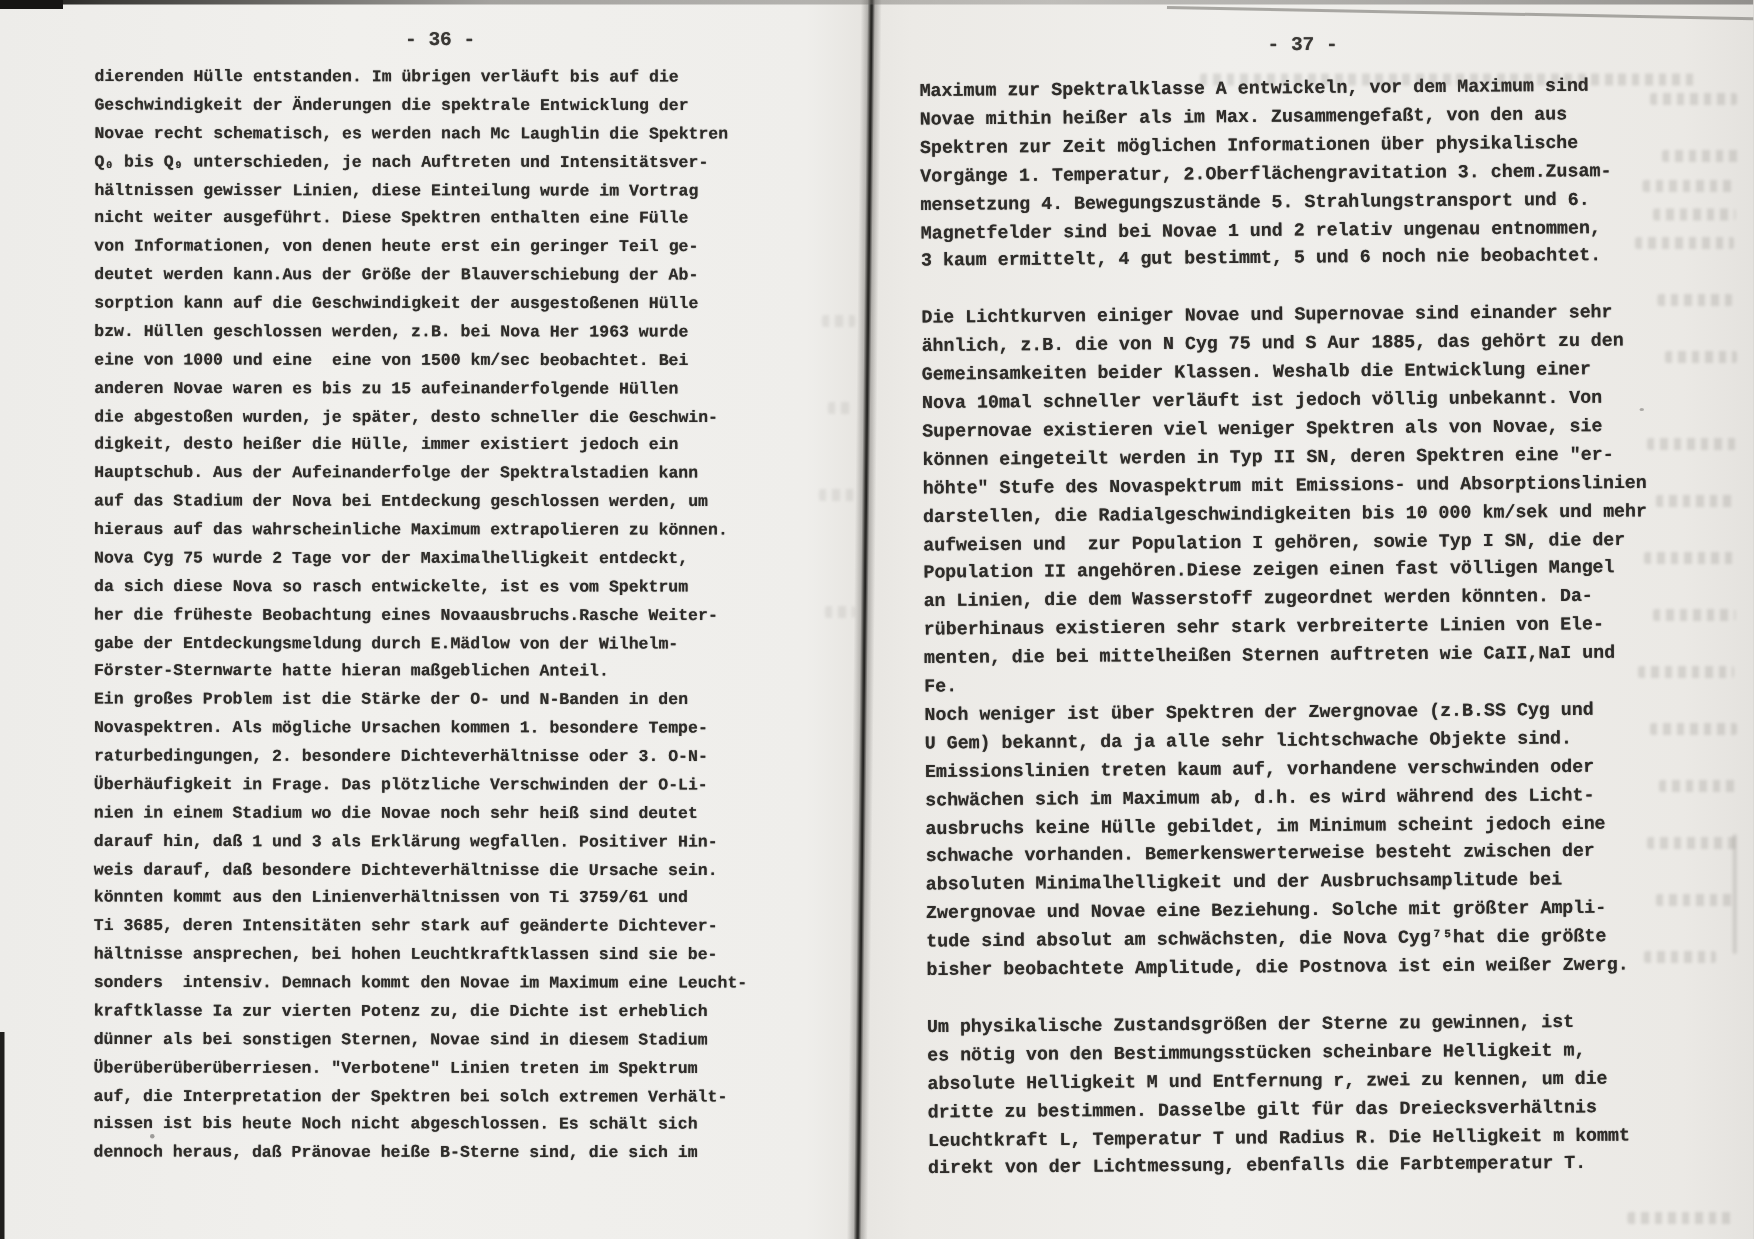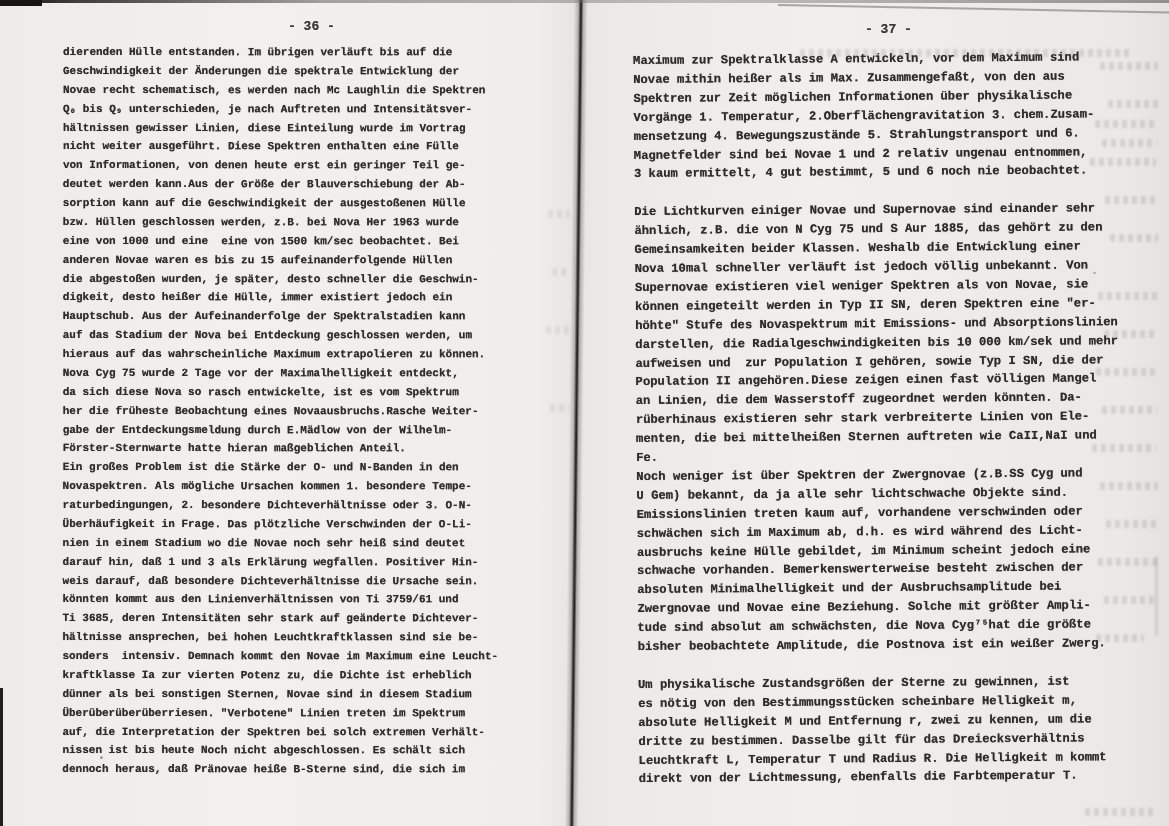--- a/index.html
+++ b/index.html
@@ -5,26 +5,26 @@
 <style>
   html,body{margin:0;padding:0;background:#d8d6d2;}
   .scan{
     position:relative;width:1169px;height:826px;overflow:hidden;
     background:linear-gradient(90deg,#edecE9 0%,#f1f0ed 20%,#efeeeb 46%,#e7e5e1 49%,#eceae6 52%,#f0efec 70%,#ebe9e5 96%,#e4e2de 100%);
     font-family:"Liberation Mono","DejaVu Sans Mono",monospace;
     color:#2e2c29;
   }
   .page{position:absolute;top:0;bottom:0;}
   .page-left{left:0;width:581px;}
-  .page-right{left:576px;right:0;}
+  .page-right{left:556px;right:0;}
   .page-num{
     position:absolute;font-size:13px;font-weight:bold;white-space:pre;
     color:#3a3835;text-shadow:0 0 .6px rgba(50,48,45,.7);
   }
-  .pn-left{left:288px;top:19px;}
+  .pn-left{left:270px;top:19px;}
   .pn-right{left:289px;top:22px;}
   .text-block{position:absolute;white-space:pre;font-weight:bold;}
   .tb-left{
     left:63px;top:43px;font-size:11px;line-height:18.87px;
     text-shadow:0 0 .7px rgba(46,44,41,.75);
     transform:rotate(0.05deg);transform-origin:left top;
   }
   .tb-right{
     left:57px;top:52px;font-size:12.2px;line-height:18.9px;
     text-shadow:0 0 .7px rgba(46,44,41,.75);

